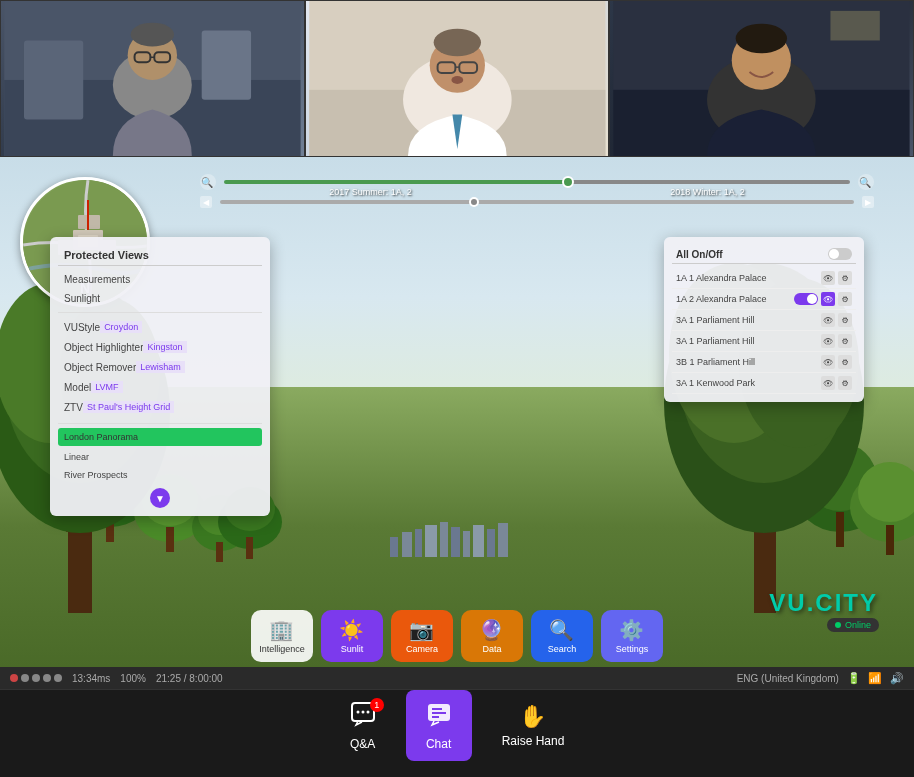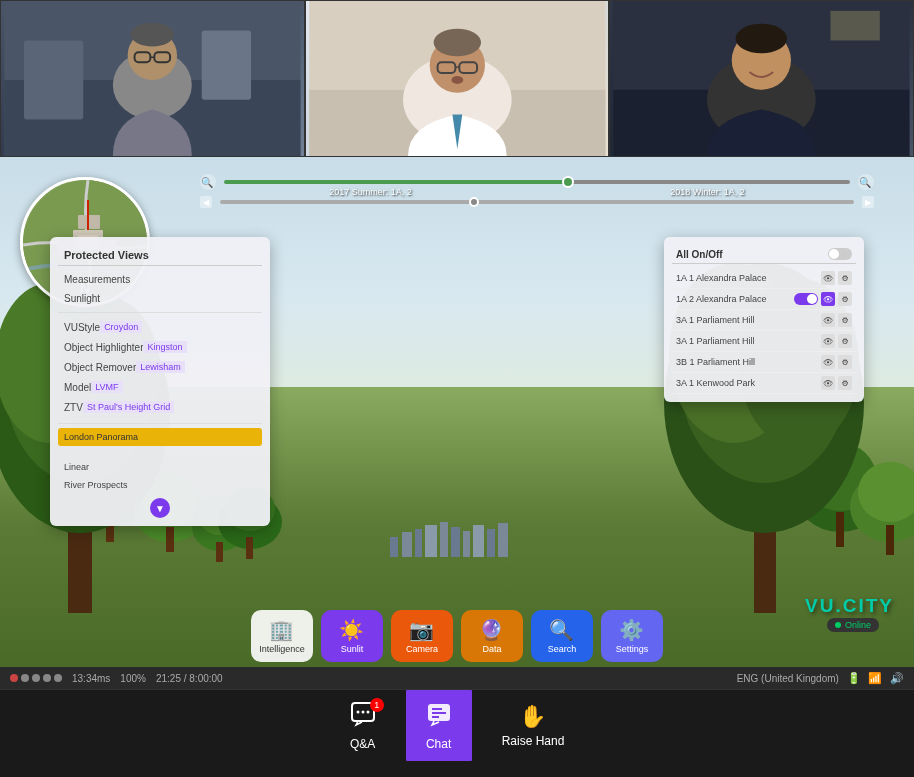--- a/index.html
+++ b/index.html
@@ -135,23 +135,23 @@
     .year-label {
       color: white;
       font-size: 9px;
       text-shadow: 1px 1px 2px rgba(0,0,0,0.8);
     }
 
     
     #vucity-logo {
       position: absolute;
       bottom: 50px;
-      right: 20px;
+      right: 36px;
       color: white;
-      font-size: 19px;
+      font-size: 24px;
       font-weight: bold;
       letter-spacing: 2px;
       text-shadow: 2px 2px 4px rgba(0,0,0,0.5);
     }
     #vucity-logo span { color: #00ccaa; }
 
     
     #online-badge {
       position: absolute;
       bottom: 35px;
@@ -354,21 +354,21 @@
       padding: 0 30px;
       cursor: pointer;
       height: 100%;
       position: relative;
       background: transparent;
       border: none;
       color: white;
     }
     .meeting-btn.active-chat {
       background: #7c3aed;
-      border-radius: 1px;
+      border-radius: 8px;
       padding: 0 20px;
     }
     .meeting-btn-icon { font-size: 22px; }
     .meeting-btn-label {
       font-size: 12px;
       color: white;
     }
     .badge {
       position: absolute;
       top: 8px;
@@ -616,21 +616,21 @@
     <div class="menu-item">
       <span>Model</span>
       <span class="menu-item-value">LVMF</span>
     </div>
     <div class="menu-item">
       <span>ZTV</span>
       <span class="menu-item-value">St Paul's Height Grid</span>
     </div>
 
     <div style="margin-top:6px; border-top:1px solid #ddd; padding-top:4px;">
-      <div class="menu-item" style="background:#eab308; border-radius:3px; margin-bottom:12px;">
+      <div class="menu-item" style="background:#22c55e; border-radius:3px; margin-bottom:2px;">
         <span style="font-size:9px;color:#333;">London Panorama</span>
       </div>
       <div class="menu-item">
         <span style="font-size:9px;">Linear</span>
       </div>
       <div class="menu-item">
         <span style="font-size:9px;">River Prospects</span>
       </div>
     </div>
 

